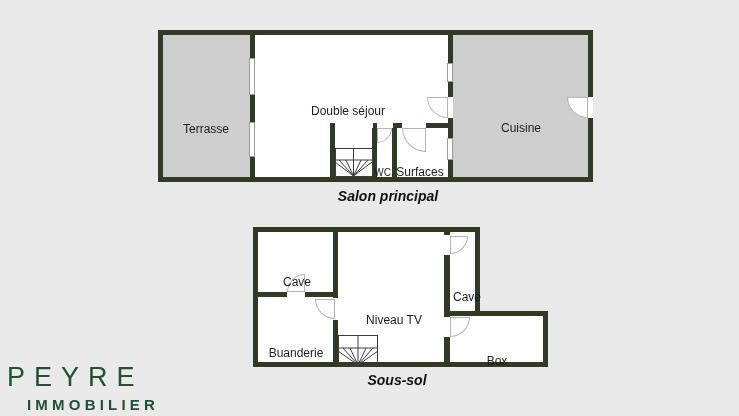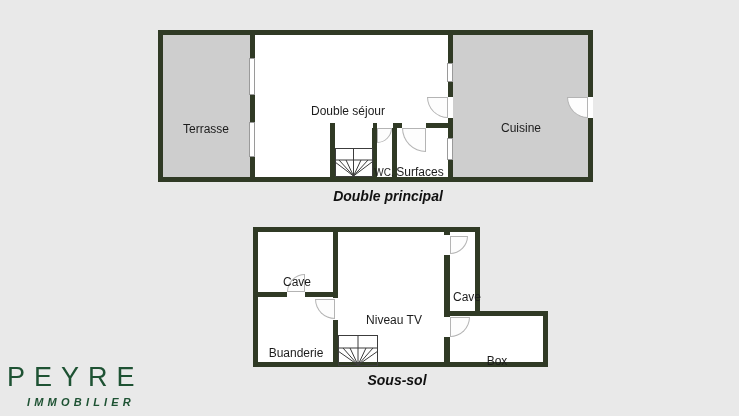--- a/index.html
+++ b/index.html
@@ -16,21 +16,21 @@
   .door.br{border-radius:0 0 100% 0;}
   .door.tl{border-radius:100% 0 0 0;}
   .stairs{position:absolute;z-index:5;}
   .label{position:absolute;z-index:6;color:#1c1c1c;font-size:12px;white-space:nowrap;
          transform:translate(-50%,-50%);margin-top:20px;}
   .label.small{font-size:10px;}
   .plan-title{position:absolute;z-index:6;color:#111;font-size:14px;font-weight:bold;font-style:italic;
               white-space:nowrap;transform:translate(-50%,-50%);}
   .brand{position:absolute;left:7px;top:363px;z-index:6;color:#1e5233;}
   .brand .name{font-size:27px;font-weight:normal;letter-spacing:9px;line-height:1.1;}
-  .brand .tagline{font-size:11px;font-weight:bold;letter-spacing:4.2px;margin-left:20px;margin-top:3px;font-style:italic;}
+  .brand .tagline{font-size:15px;font-weight:bold;letter-spacing:4.2px;margin-left:20px;margin-top:3px;}
   .disclaimer{position:absolute;right:3px;top:400px;z-index:6;color:#2e5a3e;font-size:9.5px;white-space:nowrap;}
   svg line, svg path, svg rect{stroke:#3c3c3c;stroke-width:1;fill:none;}
 </style>
 </head>
 <body>
 
 <div id="canvas">
 
   <div class="fill outdoor" style="left:163px;top:35px;width:87px;height:142px;"></div>
   <div class="fill room" style="left:255px;top:35px;width:193px;height:142px;"></div>
@@ -82,21 +82,21 @@
     <line x1="18.5" y1="28" x2="26" y2="12"></line>
     <line x1="18.5" y1="28" x2="33" y2="12"></line>
     <line x1="18.5" y1="28" x2="37" y2="14"></line>
   </svg>
 
   <div class="label" style="left:206px;top:109px;">Terrasse</div>
   <div class="label" style="left:348px;top:91px;">Double séjour</div>
   <div class="label small" style="left:384px;top:152px;">WC.</div>
   <div class="label" style="left:420px;top:152px;">Surfaces</div>
   <div class="label" style="left:521px;top:108px;">Cuisine</div>
-  <div class="plan-title" style="left:388px;top:196px;">Double principal</div>
+  <div class="plan-title" style="left:388px;top:196px;">Salon principal</div>
 
   <div class="fill room" style="left:258px;top:232px;width:75px;height:130px;"></div>
   <div class="fill room" style="left:338px;top:232px;width:106px;height:130px;"></div>
   <div class="fill room" style="left:450px;top:232px;width:25px;height:79px;"></div>
   <div class="fill room" style="left:450px;top:316px;width:93px;height:46px;"></div>
 
   <div class="wall" style="left:253px;top:227px;width:227px;height:5px;"></div>
   <div class="wall" style="left:253px;top:227px;width:5px;height:140px;"></div>
   <div class="wall" style="left:253px;top:362px;width:295px;height:5px;"></div>
   <div class="wall" style="left:475px;top:227px;width:5px;height:89px;"></div>

